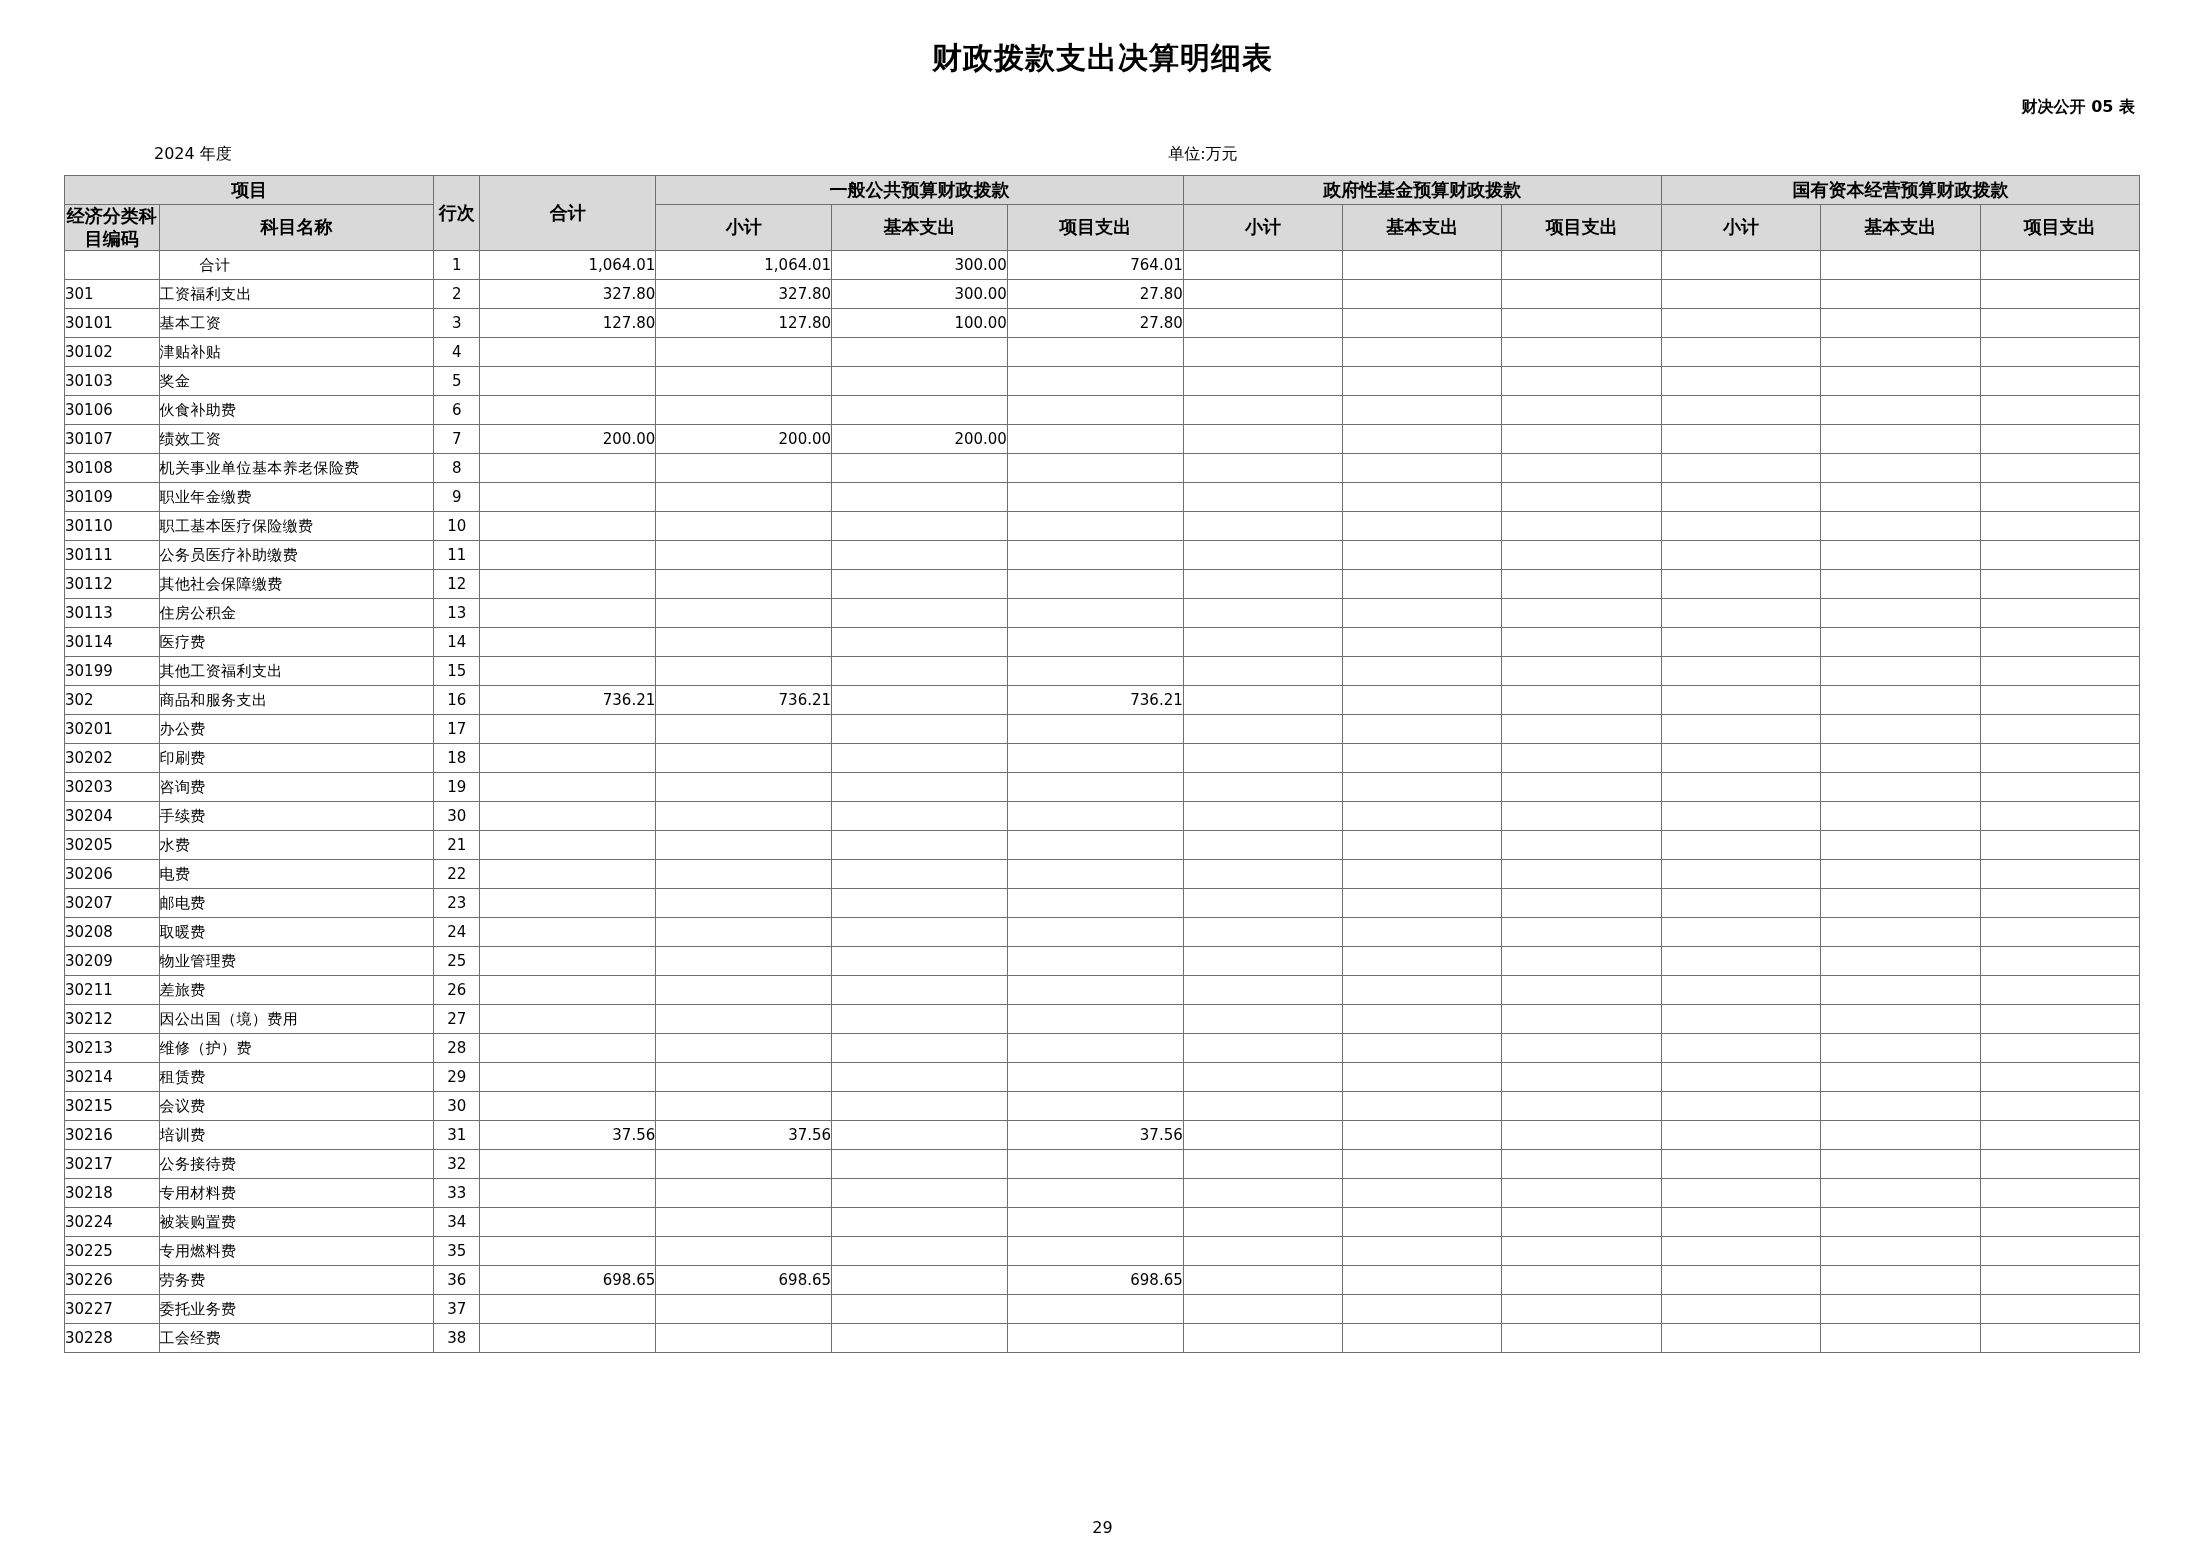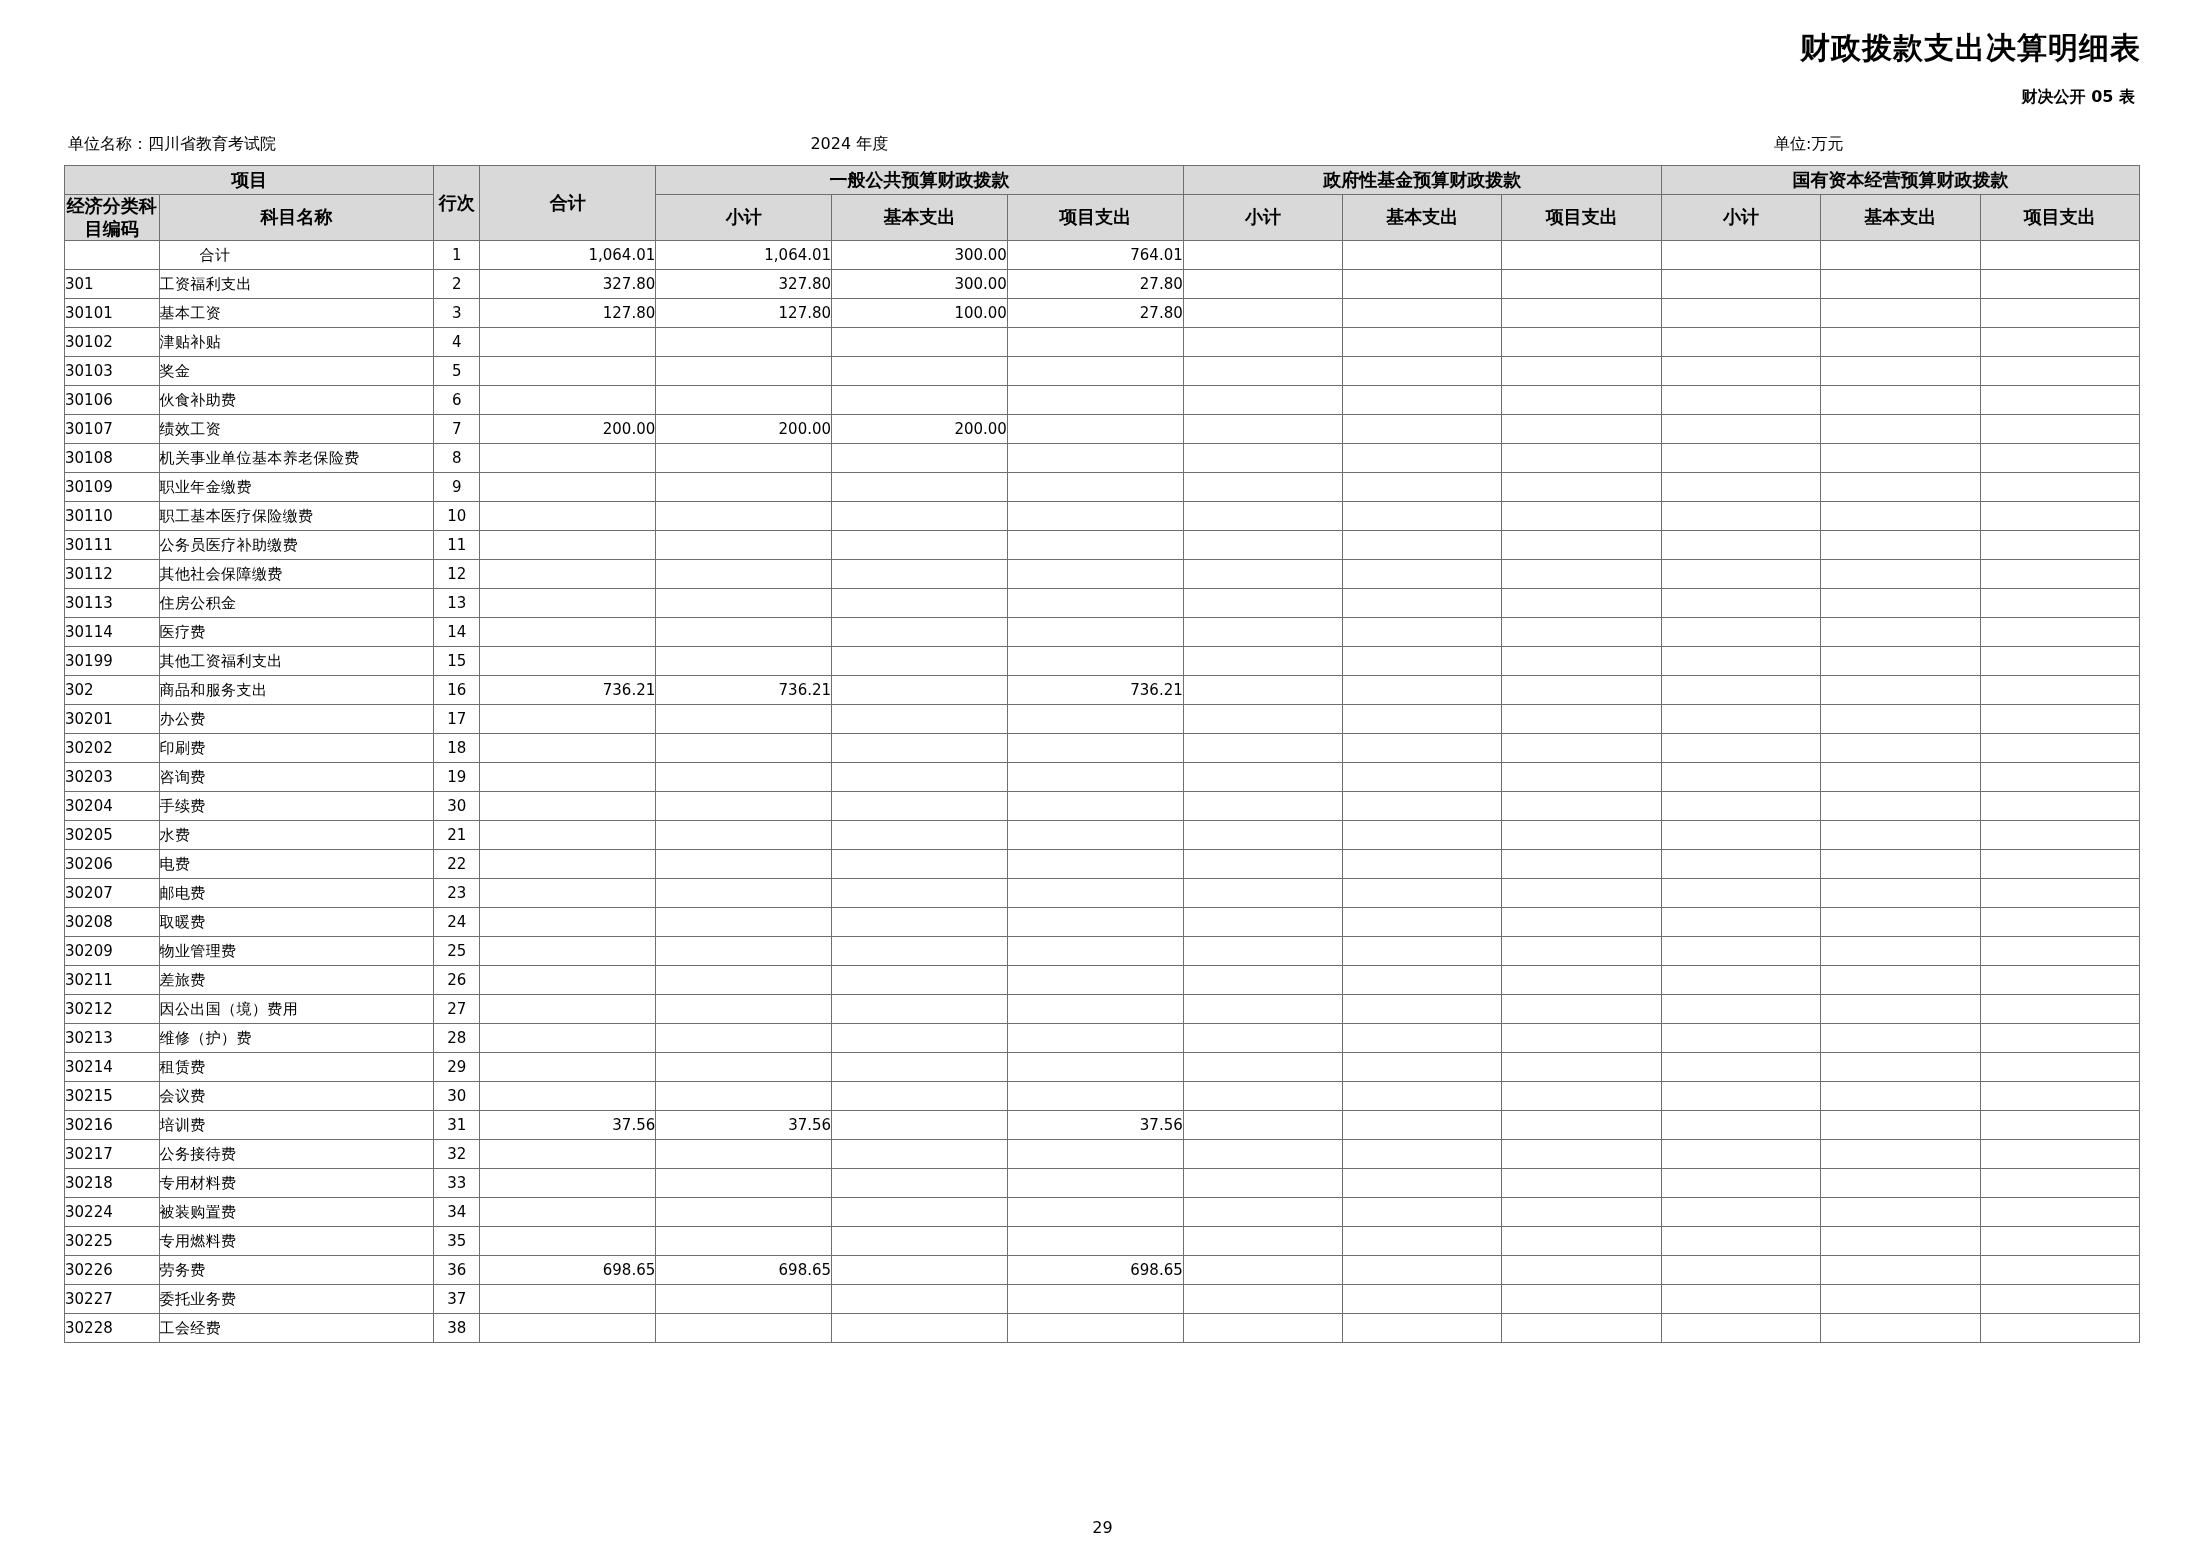--- a/index.html
+++ b/index.html
@@ -16,25 +16,25 @@
     overflow: hidden;
   }
   .page {
     position: relative;
     width: 2205px;
     height: 1559px;
     box-sizing: border-box;
     padding: 0 64px;
   }
   .doc-title {
-    text-align: right;
+    text-align: center;
     font-size: 30px;
     font-weight: bold;
     letter-spacing: 1px;
-    padding-top: 28px;
+    padding-top: 38px;
     font-family: "DejaVu Sans", "Liberation Sans", sans-serif;
   }
   .form-code {
     text-align: right;
     font-size: 16px;
     font-weight: bold;
     margin-top: 18px;
     padding-right: 6px;
     font-family: "DejaVu Sans", "Liberation Sans", sans-serif;
   }
@@ -124,21 +124,20 @@
 </head>
 <body>
 
 <div class="page">
 
   <div class="doc-title">财政拨款支出决算明细表</div>
 
   <div class="form-code">财决公开 05 表</div>
 
   <div class="meta-row">
-    <div class="meta-left">单位名称：四川省教育考试院</div>
     <div class="meta-center">2024 年度</div>
     <div class="meta-right">单位:万元</div>
   </div>
 
   <table class="fin">
     <colgroup>
       <col style="width:86px">
       <col style="width:250px">
       <col style="width:42px">
       <col style="width:160px">

